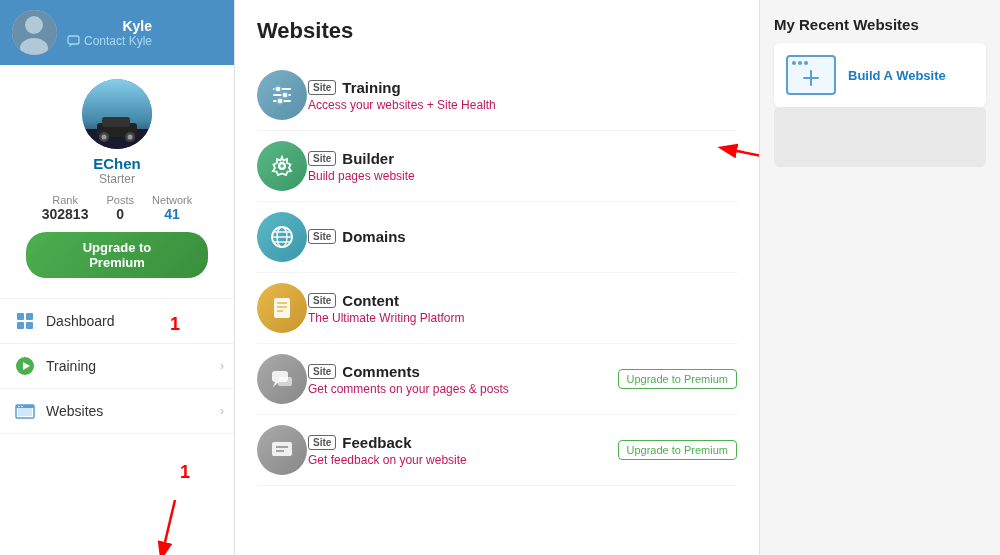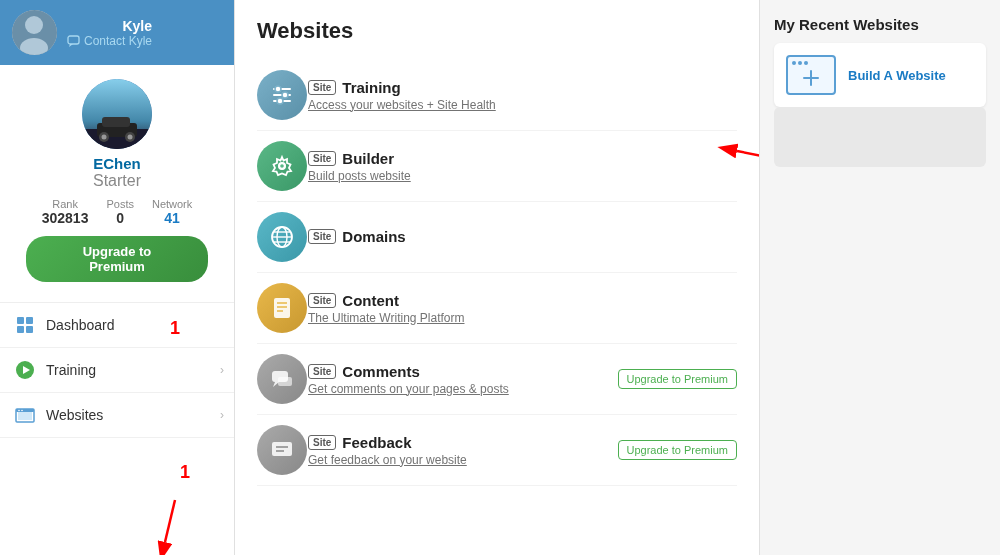--- a/index.html
+++ b/index.html
@@ -41,21 +41,21 @@
       padding: 14px 10px 10px;
       background: #fff;
     }
     .profile-avatar-container {
       width: 70px; height: 70px; border-radius: 50%; overflow: hidden;
       background: linear-gradient(135deg, #5ba3d9, #2c5e8e);
       display: flex; align-items: center; justify-content: center;
       margin-bottom: 6px; position: relative;
     }
     .profile-name { font-size: 15px; font-weight: bold; color: #0369a1; }
-    .profile-plan { font-size: 16px; color: #888; margin-bottom: 8px; }
+    .profile-plan { font-size: 12px; color: #888; margin-bottom: 8px; }
 
     .profile-stats {
       display: flex; gap: 18px; margin-bottom: 10px;
     }
     .stat { display: flex; flex-direction: column; align-items: center; }
     .stat-label { font-size: 11px; color: #888; }
     .stat-value { font-size: 14px; font-weight: bold; color: #1a7bc4; }
     .stat-value.dark { color: #333; }
 
     .upgrade-btn {
@@ -131,21 +131,21 @@
     .site-title-row { display: flex; align-items: center; gap: 6px; margin-bottom: 2px; }
     .site-badge {
       border: 1px solid #666;
       border-radius: 3px;
       font-size: 10px;
       padding: 1px 4px;
       color: #555;
       font-weight: bold;
     }
     .site-name { font-size: 15px; font-weight: 600; color: #222; }
-    .site-desc { font-size: 12px; color: #737373; text-decoration: underline; }
+    .site-desc { font-size: 12px; color: #be185d; }
     .site-upgrade-badge {
       background: #fff;
       border: 1px solid #4caf50;
       color: #4caf50;
       border-radius: 4px;
       font-size: 11px;
       padding: 3px 8px;
       white-space: nowrap;
       cursor: pointer;
     }
@@ -359,21 +359,21 @@
         <path d="M13 4 L14.5 7.5 L18 6 L18 10 L21.5 11.5 L20 15 L22 18 L18.5 18.5 L17 22 L13 20.5 L9 22 L7.5 18.5 L4 18 L6 15 L4.5 11.5 L8 10 L8 6 L11.5 7.5 Z" fill="none" stroke="white" stroke-width="1.8"></path>
         <circle cx="13" cy="13" r="3.5" fill="white"></circle>
         <circle cx="13" cy="13" r="1.8" fill="#5ab887"></circle>
       </svg>
     </div>
     <div class="site-info">
       <div class="site-title-row">
         <span class="site-badge">Site</span>
         <span class="site-name">Builder</span>
       </div>
-      <div class="site-desc">Build posts website</div>
+      <div class="site-desc">Build pages website</div>
     </div>
 
     <svg style="position:absolute; right:-170px; top:-10px; pointer-events:none;" width="200" height="80">
       <defs>
         <marker id="arrowhead2" markerWidth="8" markerHeight="6" refX="0" refY="3" orient="auto">
           <polygon points="0 0, 8 3, 0 6" fill="red"></polygon>
         </marker>
       </defs>
       <line x1="180" y1="60" x2="30" y2="30" stroke="red" stroke-width="2.5" marker-end="url(#arrowhead2)"></line>
       <text x="170" y="72" fill="red" font-size="18" font-weight="bold">2</text>

